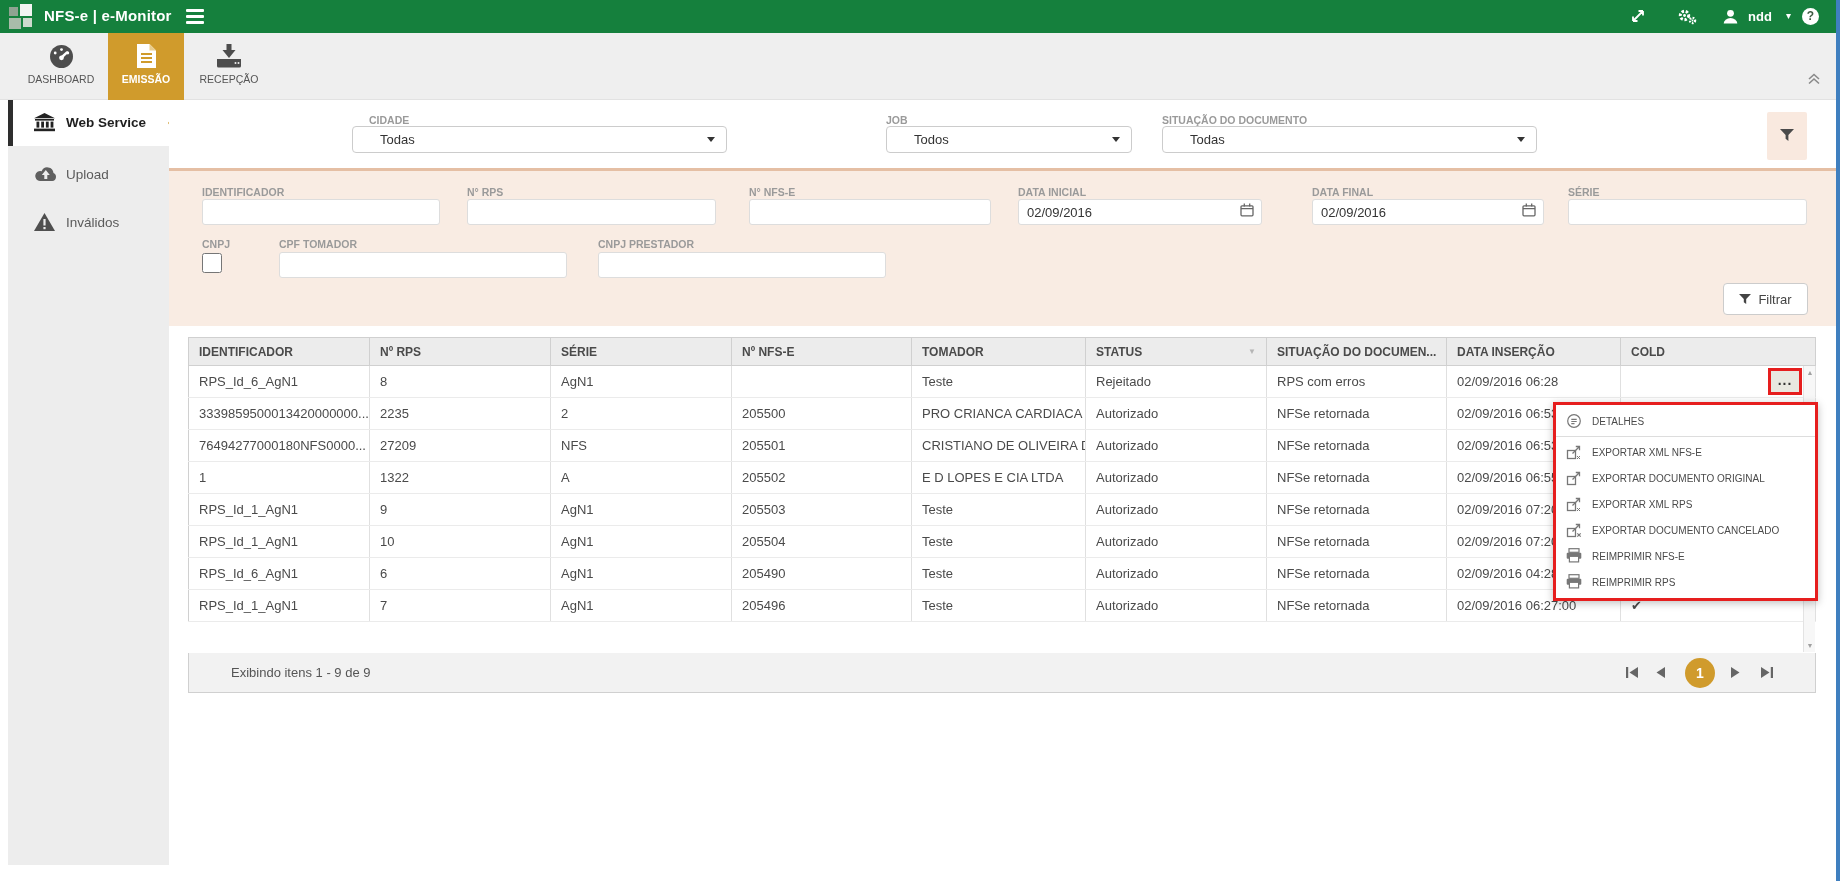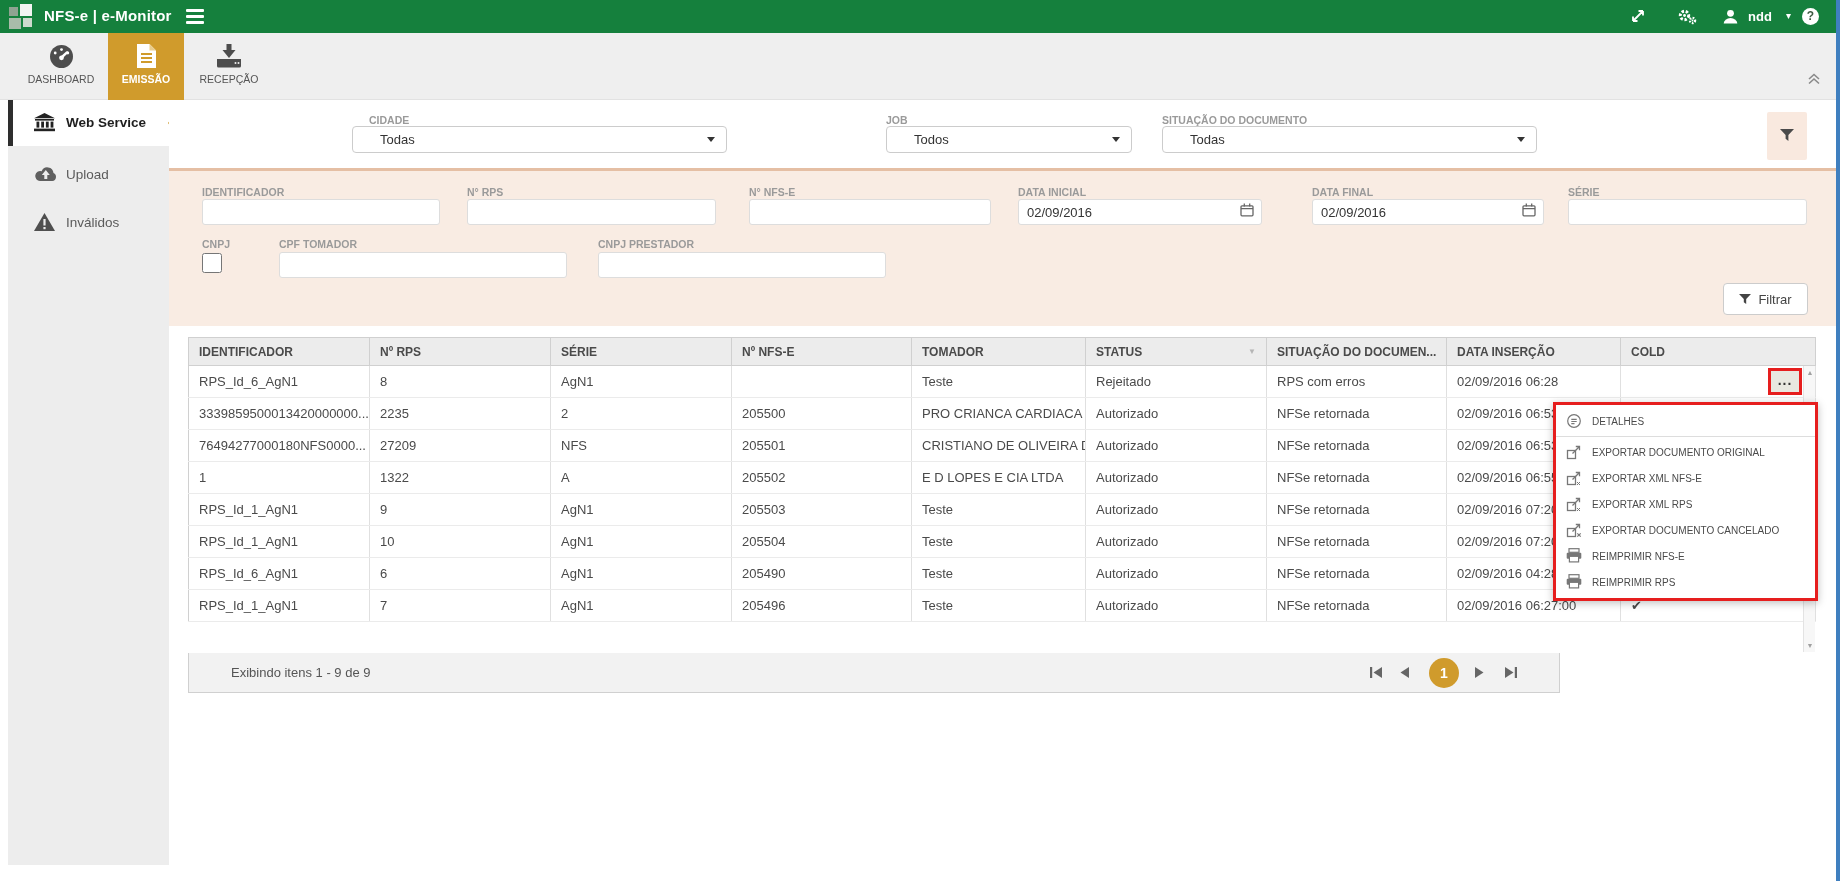--- a/index.html
+++ b/index.html
@@ -77,21 +77,21 @@
   .grid { left:19px; top:237px; width:1628px; border:1px solid #d0d0d0; border-collapse:collapse; table-layout:fixed; }
   .grid th { height:28px; background:#ececec; border-right:1px solid #d0d0d0; border-bottom:1px solid #d0d0d0;
              font-size:12px; font-weight:bold; color:#4a4a4a; text-align:left; padding-left:10px;
              white-space:nowrap; overflow:hidden; position:relative; }
   .grid td { height:32px; border-right:1px solid #e0e0e0; border-bottom:1px solid #ebebeb;
              font-size:13px; color:#4a4a4a; padding-left:10px; white-space:nowrap; overflow:hidden; }
   .grid tr.selected td { background:#fbfbdc; }
   .sort-caret { position:absolute; right:10px; top:9px; font-size:8px; color:#b5b5b5; }
   .cold-ok { color:#2e7d32; font-weight:bold; font-size:13px; }
 
-  .grid-footer { left:19px; top:553px; width:1372px; height:40px; background:#f2f2f2;
+  .grid-footer { left:19px; top:553px; width:1628px; height:40px; background:#f2f2f2;
                  border:1px solid #d0d0d0; border-top:none; }
   .summary { position:absolute; left:42px; top:12px; font-size:13px; color:#555; }
   .pager { position:absolute; right:40px; top:5px; height:30px; display:flex; align-items:center; gap:14px; }
   .pg-btn { width:16px; height:14px; color:#666; cursor:pointer; }
   .pg-current { width:30px; height:30px; border-radius:50%; background:#d09b2c; color:#fff;
                 font-size:14px; font-weight:bold; text-align:center; line-height:30px; cursor:pointer; }
 
   .vscroll { left:1634px; top:266px; width:12px; height:286px; background:#f7f7f7; border-left:1px solid #e3e3e3; }
   .vs-up,.vs-dn { position:absolute; left:0; width:12px; font-size:7px; color:#a0a0a0; text-align:center; cursor:pointer; }
   .vs-up{top:3px} .vs-dn{bottom:3px}
@@ -476,42 +476,42 @@
           </svg>
         </span>
         <span class="c-lb">DETALHES</span>
       </div>
       <div class="ctx-sep"></div>
       <div class="ctx-item">
         <span class="c-ic">
           <svg width="16" height="16" viewBox="0 0 16 16" fill="none" stroke="#777" stroke-width="1.3">
             <rect x="1.5" y="6.5" width="8" height="8"></rect>
               <path d="M6.5 9.5 L13.5 2.5 M9.8 2.5 h3.7 v3.7"></path>
+              <path d="M11 12 l3 3 M14 12 l-3 3" stroke-width="1"></path>
+          </svg>
+        </span>
+        <span class="c-lb">EXPORTAR XML NFS-E</span>
+      </div>
+      <div class="ctx-item">
+        <span class="c-ic">
+          <svg width="16" height="16" viewBox="0 0 16 16" fill="none" stroke="#777" stroke-width="1.3">
+            <rect x="1.5" y="6.5" width="8" height="8"></rect>
+              <path d="M6.5 9.5 L13.5 2.5 M9.8 2.5 h3.7 v3.7"></path>
           </svg>
         </span>
         <span class="c-lb">EXPORTAR DOCUMENTO ORIGINAL</span>
       </div>
       <div class="ctx-item">
         <span class="c-ic">
           <svg width="16" height="16" viewBox="0 0 16 16" fill="none" stroke="#777" stroke-width="1.3">
             <rect x="1.5" y="6.5" width="8" height="8"></rect>
               <path d="M6.5 9.5 L13.5 2.5 M9.8 2.5 h3.7 v3.7"></path>
               <path d="M11 12 l3 3 M14 12 l-3 3" stroke-width="1"></path>
           </svg>
         </span>
-        <span class="c-lb">EXPORTAR XML NFS-E</span>
-      </div>
-      <div class="ctx-item">
-        <span class="c-ic">
-          <svg width="16" height="16" viewBox="0 0 16 16" fill="none" stroke="#777" stroke-width="1.3">
-            <rect x="1.5" y="6.5" width="8" height="8"></rect>
-              <path d="M6.5 9.5 L13.5 2.5 M9.8 2.5 h3.7 v3.7"></path>
-              <path d="M11 12 l3 3 M14 12 l-3 3" stroke-width="1"></path>
-          </svg>
-        </span>
         <span class="c-lb">EXPORTAR XML RPS</span>
       </div>
       <div class="ctx-item">
         <span class="c-ic">
           <svg width="16" height="16" viewBox="0 0 16 16" fill="none" stroke="#777" stroke-width="1.3">
             <rect x="1.5" y="6.5" width="8" height="8"></rect>
               <path d="M6.5 9.5 L13.5 2.5 M9.8 2.5 h3.7 v3.7"></path>
               <path d="M11.3 11.3 l3.4 3.4 M14.7 11.3 l-3.4 3.4" stroke-width="1.2"></path>
           </svg>
         </span>

